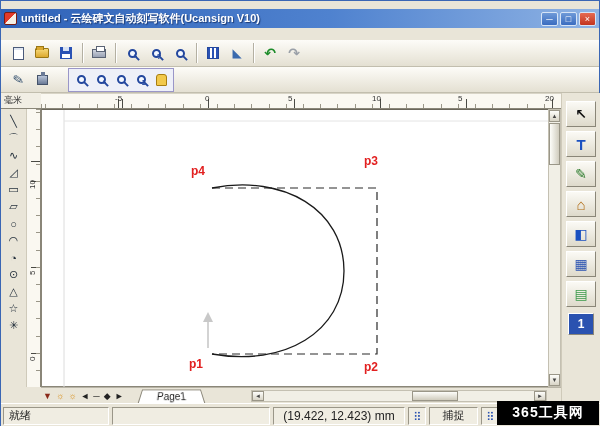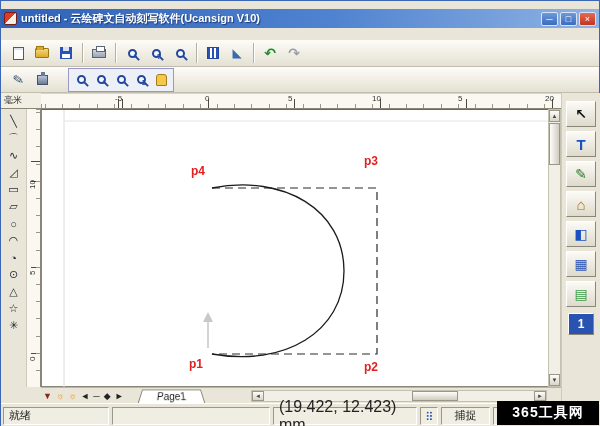--- a/index.html
+++ b/index.html
@@ -118,21 +118,21 @@
   .hbtn { position:absolute; top:0; width:12px; height:10px; background:linear-gradient(#fdfdfa,#d8d4c6); border:1px solid #9a9688;
     font-size:6px; text-align:center; line-height:9px; color:#444; }
 
   
   #statusbar { position:absolute; left:0; top:402px; width:600px; height:24px; background:#e9e5d8; border-top:1px solid #fff;
     display:flex; align-items:center; padding:0 2px; font-size:11px; }
   .scell { height:18px; border:1px solid; border-color:#9a9688 #fff #fff #9a9688; background:#f0ede2;
     display:flex; align-items:center; padding:0 5px; margin-right:3px; }
   .c-ready { width:106px; }
   .c-fill  { width:158px; }
-  .c-coords{ width:144px; justify-content:center; font-size:16px; }
+  .c-coords{ width:132px; justify-content:center; font-size:12px; }
   .c-ico { width:18px; justify-content:center; }
   .c-snap { width:49px; justify-content:center; }
   .grid-ic { width:10px; height:10px; background-image:radial-gradient(#2a52b0 1px,transparent 1.2px); background-size:3.3px 3.3px; }
   #watermark { position:absolute; right:0; bottom:0; width:102px; height:24px; background:#000; color:#fff;
     font-size:14px; font-weight:bold; display:flex; align-items:center; justify-content:center; letter-spacing:1px; z-index:50; }
 </style>
 </head>
 <body>
 
 <div id="win">

